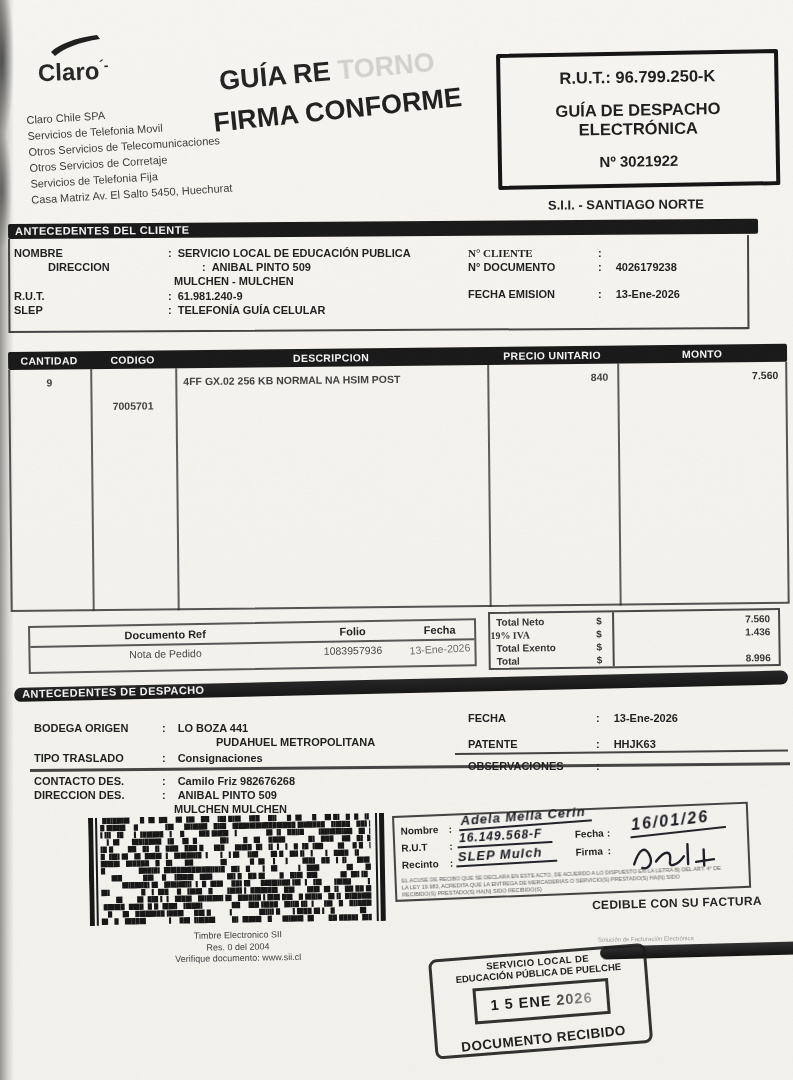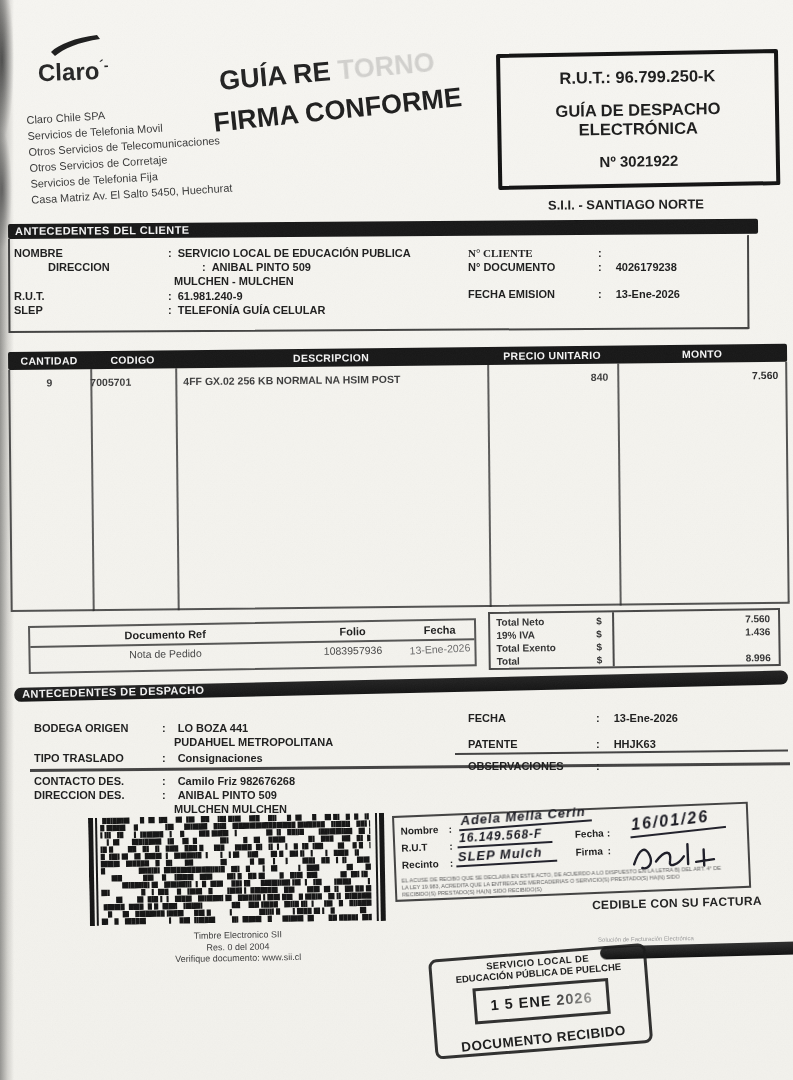--- a/index.html
+++ b/index.html
@@ -119,21 +119,21 @@
       <span style="flex:0 0 130px;text-align:center;">PRECIO UNITARIO</span>
       <span style="flex:0 0 170px;text-align:center;">MONTO</span>
     </div>
     <div class="abs" style="left:0;top:18px;width:779px;height:242px;border:2px solid rgba(40,40,40,.8);border-top:none;box-sizing:border-box;"></div>
     <div class="vline" style="left:82px;top:18px;height:242px;"></div>
     <div class="vline" style="left:167px;top:18px;height:242px;"></div>
     <div class="vline" style="left:479px;top:18px;height:242px;"></div>
     <div class="vline" style="left:609px;top:18px;height:242px;"></div>
     <div class="row soft" style="left:0;top:25px;width:779px;font-size:10.5px;font-weight:600;color:#3d3d3d;">
       <span style="flex:0 0 82px;text-align:center;">9</span>
-      <span style="flex:0 0 85px;">7005701</span>
+      <span style="flex:0 0 85px;text-align:center;margin-top:24px;">7005701</span>
       <span style="flex:0 0 312px;padding-left:8px;box-sizing:border-box;">4FF GX.02 256 KB NORMAL NA HSIM POST</span>
       <span style="flex:0 0 130px;text-align:right;padding-right:9px;box-sizing:border-box;">840</span>
       <span style="flex:0 0 170px;text-align:right;padding-right:9px;box-sizing:border-box;font-weight:700;color:#2a2a2a;">7.560</span>
     </div>
   </div>
 
   <div class="abs" style="left:28px;top:626px;width:448px;height:48px;border:2px solid rgba(45,45,45,.8);box-sizing:border-box;transform:rotate(-1deg);transform-origin:left top;">
     <div class="row" style="left:0;top:3px;width:444px;font-size:11px;">
       <span class="rl" style="flex:0 0 270px;text-align:center;">Documento Ref</span>
       <span class="rl" style="flex:0 0 105px;text-align:center;">Folio</span>
@@ -145,21 +145,21 @@
       <span style="flex:0 0 105px;text-align:center;">1083957936</span>
       <span style="flex:0 0 69px;text-align:center;transform:rotate(-2deg);color:#6b6b6b;">13-Ene-2026</span>
     </div>
   </div>
 
   <div class="abs" style="left:488px;top:612px;width:292px;height:58px;border:2px solid rgba(40,40,40,.85);box-sizing:border-box;transform:rotate(-.8deg);transform-origin:left top;font-size:10px;font-weight:700;color:#333;">
     <div class="abs" style="left:122px;top:0;width:2px;height:54px;background:rgba(40,40,40,.85);"></div>
     <span class="abs" style="left:6px;top:3px;">Total Neto</span>
     <span class="abs" style="left:106px;top:3px;">$</span>
     <span class="abs" style="right:8px;top:3px;">7.560</span>
-    <span class="abs" style="left:6px;top:16px;">19% IVA</span>
+    <span class="abs" style="left:0;top:16px;font-family:Liberation Serif, serif;">19% IVA</span>
     <span class="abs" style="left:106px;top:16px;">$</span>
     <span class="abs" style="right:8px;top:16px;">1.436</span>
     <span class="abs" style="left:6px;top:29px;">Total Exento</span>
     <span class="abs" style="left:106px;top:29px;">$</span>
     <span class="abs" style="right:8px;top:29px;"></span>
     <span class="abs" style="left:6px;top:42px;">Total</span>
     <span class="abs" style="left:106px;top:42px;">$</span>
     <span class="abs" style="right:8px;top:42px;">8.996</span>
   </div>
 
@@ -168,21 +168,21 @@
   </div>
 
   <div class="row" style="left:34px;top:722px;">
     <span class="rl" style="width:128px;">BODEGA ORIGEN</span>
     <span class="rc">:</span>
     <span class="rv" style="padding-left:6px;">LO BOZA 441</span>
   </div>
   <div class="row" style="left:34px;top:736px;">
     <span class="rl" style="width:128px;"></span>
       <span class="rc"></span>
-    <span class="rv" style="padding-left:6px;">PUDAHUEL   METROPOLITANA</span>
+    <span class="rv" style="padding-left:6px;margin-left:42px;">PUDAHUEL   METROPOLITANA</span>
   </div>
   <div class="row" style="left:34px;top:752px;">
     <span class="rl" style="width:128px;">TIPO TRASLADO</span>
     <span class="rc">:</span>
     <span class="rv" style="padding-left:6px;">Consignaciones</span>
   </div>
   <div class="abs" style="left:30px;top:769px;width:760px;height:2.5px;background:rgba(35,35,35,.85);transform:rotate(-.5deg);transform-origin:left top;"></div>
   <div class="row" style="left:34px;top:775px;">
     <span class="rl" style="width:128px;">CONTACTO DES.</span>
     <span class="rc">:</span>

